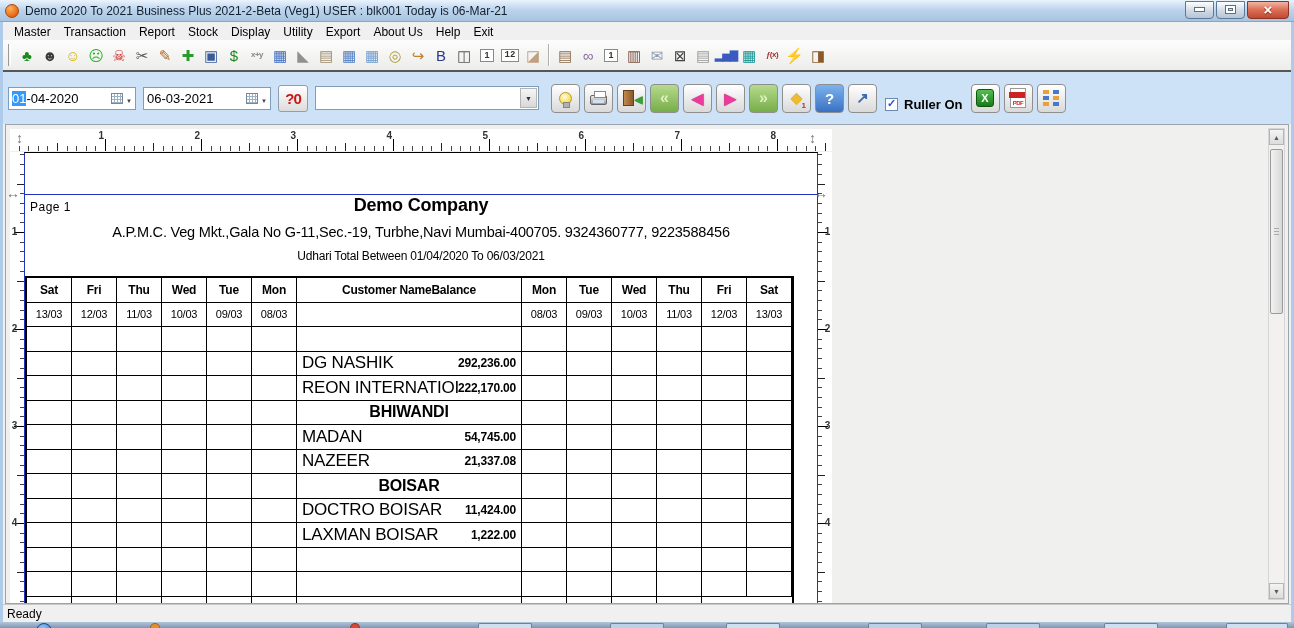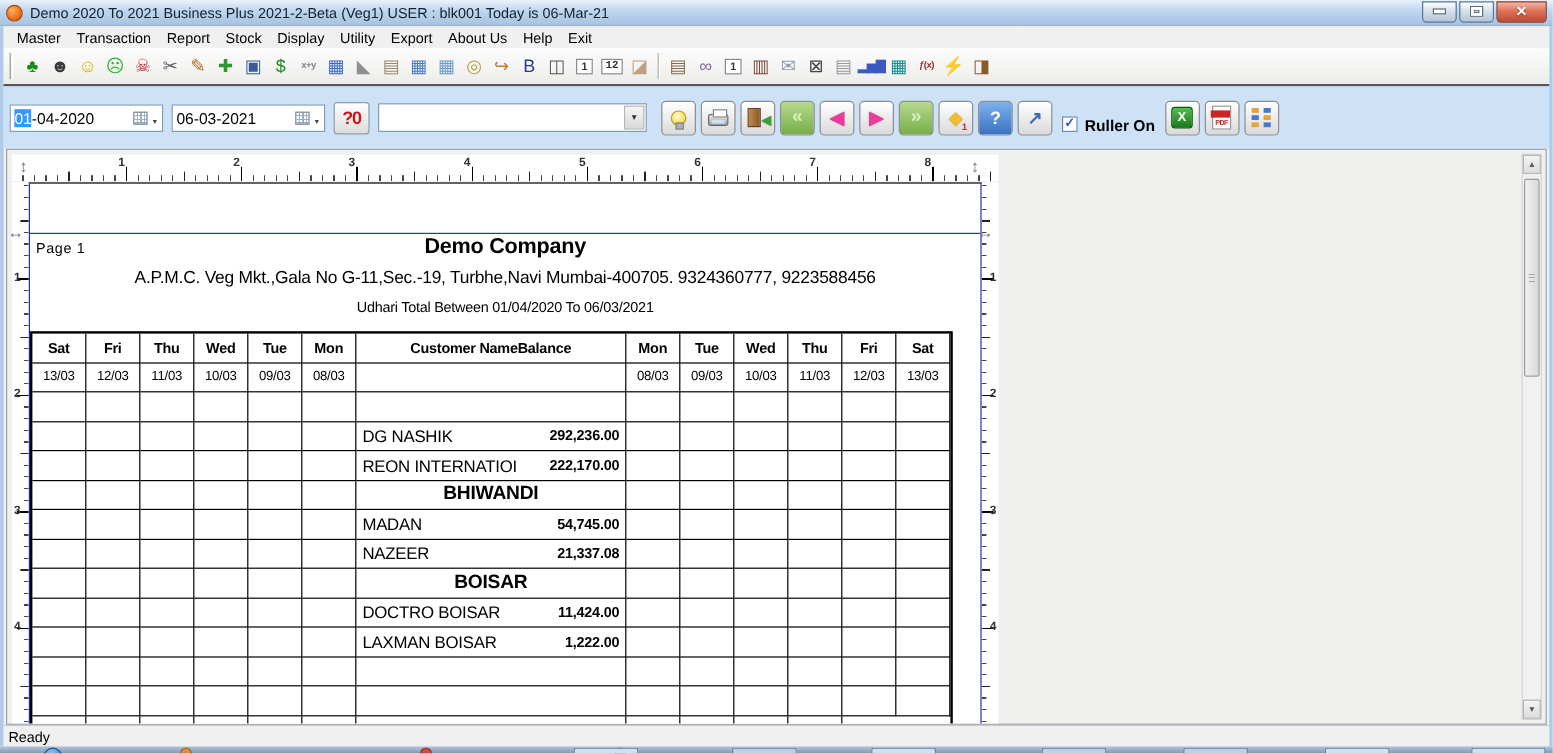--- a/index.html
+++ b/index.html
@@ -78,21 +78,21 @@
   .btn-help::after{content:"?";color:#fff;font-weight:bold;font-size:15px}
   .btn-zoom::after{content:"↗";color:#3a6ab8;font-weight:bold;font-size:15px}
   .ic-bulb{width:13px;height:13px;border-radius:50%;position:relative;
     background:radial-gradient(circle at 40% 35%,#fffbe0,#f8e060 60%,#e8c030);border:1px solid #b89820}
   .ic-bulb::after{content:"";position:absolute;left:3px;bottom:-4px;width:5px;height:4px;background:#b0b0b0;border:1px solid #858585}
   .ic-printer{width:17px;height:10px;background:linear-gradient(#ececec,#9a9a9a);border:1px solid #666;border-radius:2px;position:relative;margin-top:4px}
   .ic-printer::before{content:"";position:absolute;left:3px;top:-5px;width:10px;height:5px;background:#fff;border:1px solid #888}
   .ic-printer::after{content:"";position:absolute;left:2px;bottom:1px;width:11px;height:3px;background:#cfe2f4}
   .ic-door{width:11px;height:16px;background:linear-gradient(90deg,#c08a50,#8a5a28);border:1px solid #6a4018;position:relative;margin-left:-7px}
   .ic-door::after{content:"◀";position:absolute;right:-10px;top:3px;color:#3aa03a;font-size:10px;font-weight:bold;text-shadow:0 0 1px #1a701a}
-  .rul{display:flex;align-items:flex-start;gap:6px;margin:12px 8px 0 4px}
+  .rul{display:flex;align-items:center;gap:6px;margin:12px 8px 0 4px}
   .cb{width:13px;height:13px;background:#fff;border:1px solid #6a8ab0;display:flex;align-items:center;justify-content:center}
   .cb::after{content:"✓";color:#2a5ad0;font-size:11px;font-weight:bold;margin-top:-1px}
   .rul-label{font-size:13px;font-weight:bold;color:#000;white-space:nowrap}
   .excel-logo{width:18px;height:18px;border-radius:3px;border:1px solid #0a5a0a;color:#fff;font-weight:bold;font-size:11px;
     background:linear-gradient(#52c052,#1a7a1a);display:flex;align-items:center;justify-content:center}
   .pdf-logo{width:16px;height:20px;background:#fff;border:1px solid #999;position:relative;overflow:visible}
   .pdf-band{position:absolute;left:-2px;top:3px;width:16px;height:6px;background:#cc2222}
   .pdf-label{position:absolute;left:0;right:0;bottom:1px;text-align:center;font-size:6px;font-weight:bold;color:#cc2222;letter-spacing:-0.5px}
   .layout-logo{position:relative;width:16px;height:17px}
   .layout-logo::before{content:"";position:absolute;left:0;top:0;width:6px;height:4px;background:#e8a03a;
@@ -125,21 +125,21 @@
   .page-label{position:absolute;left:5px;top:47px;font-size:12px;color:#000;letter-spacing:0.5px}
   .company{position:absolute;left:0;right:0;top:42px;text-align:center;font-size:18px;font-weight:bold;color:#000;letter-spacing:-0.2px}
   .address{position:absolute;left:0;right:0;top:71px;text-align:center;font-size:14.5px;color:#000;letter-spacing:-0.2px}
   .subtitle{position:absolute;left:0;right:0;top:96px;text-align:center;font-size:12px;color:#000;letter-spacing:-0.2px}
   #report-table{position:absolute;left:0;top:123px;border:2px solid #000;background:#fff;
     display:grid;grid-template-columns:repeat(6,45px) 225px repeat(6,45px);grid-auto-rows:24.5px;letter-spacing:-0.2px}
   #report-table .c{border-right:1px solid #000;border-bottom:1px solid #000;display:flex;align-items:center;justify-content:center;overflow:hidden}
   #report-table .hd{font-weight:bold;font-size:12px}
   #report-table .dt{font-size:11px}
   #report-table .cst{justify-content:space-between;padding:0 5px}
-  #report-table .cst .nm{font-size:14px;white-space:nowrap;overflow:hidden}
+  #report-table .cst .nm{font-size:17px;white-space:nowrap;overflow:hidden}
   #report-table .cst .bal{font-weight:bold;font-size:12px;white-space:nowrap}
   #report-table .cst.group{justify-content:center;font-weight:bold;font-size:16px}
   .cust-hd{justify-content:space-between;padding:0 5px}
   .cust-hd span{font-weight:bold;font-size:12px}
 
   
   .vscroll{position:absolute;right:3px;top:3px;bottom:3px;width:17px;background:#f2f1f0;border:1px solid #d5d5d5}
   .sbtn{position:absolute;left:0;right:0;height:16px;background:linear-gradient(#f4f4f4,#dcdcdc);
     border:1px solid #b5b5b5;display:flex;align-items:center;justify-content:center;color:#5a5a5a;font-size:7px}
   .sbtn.up{top:0} .sbtn.down{bottom:0}

